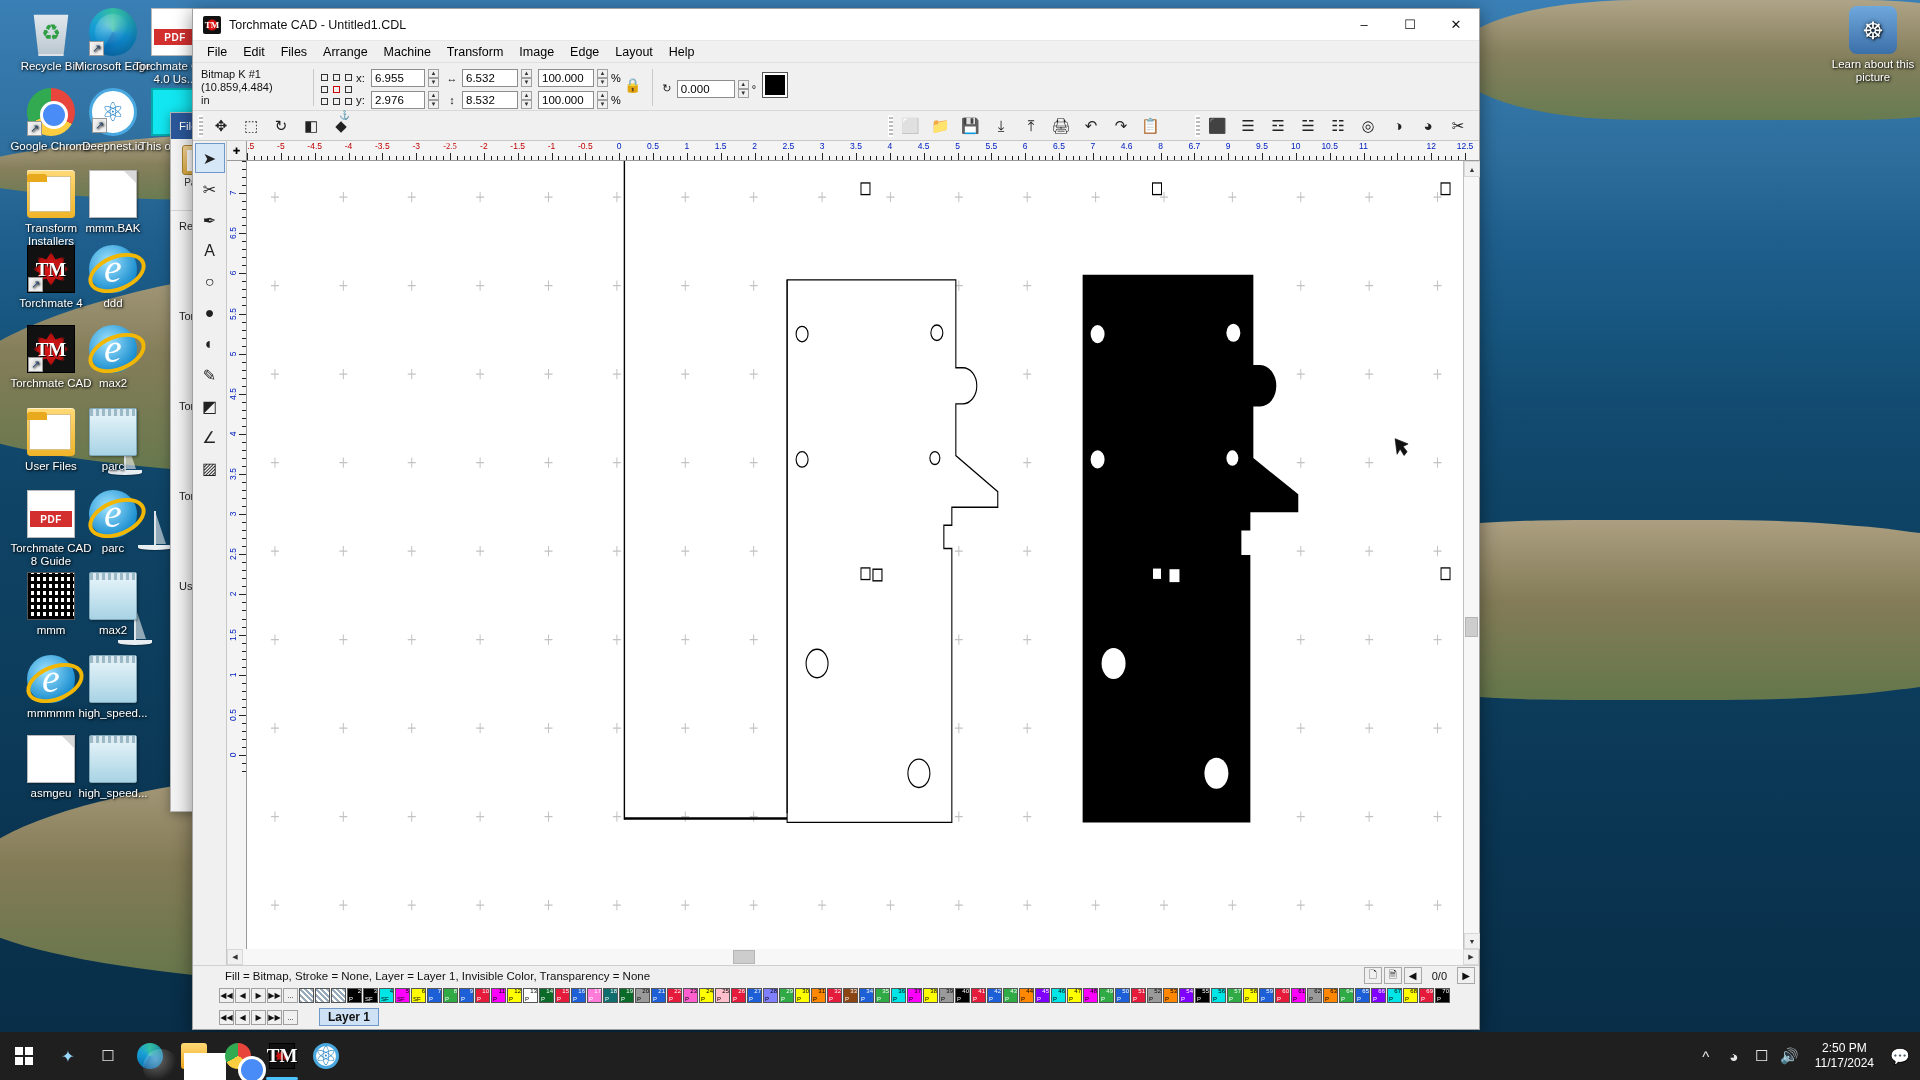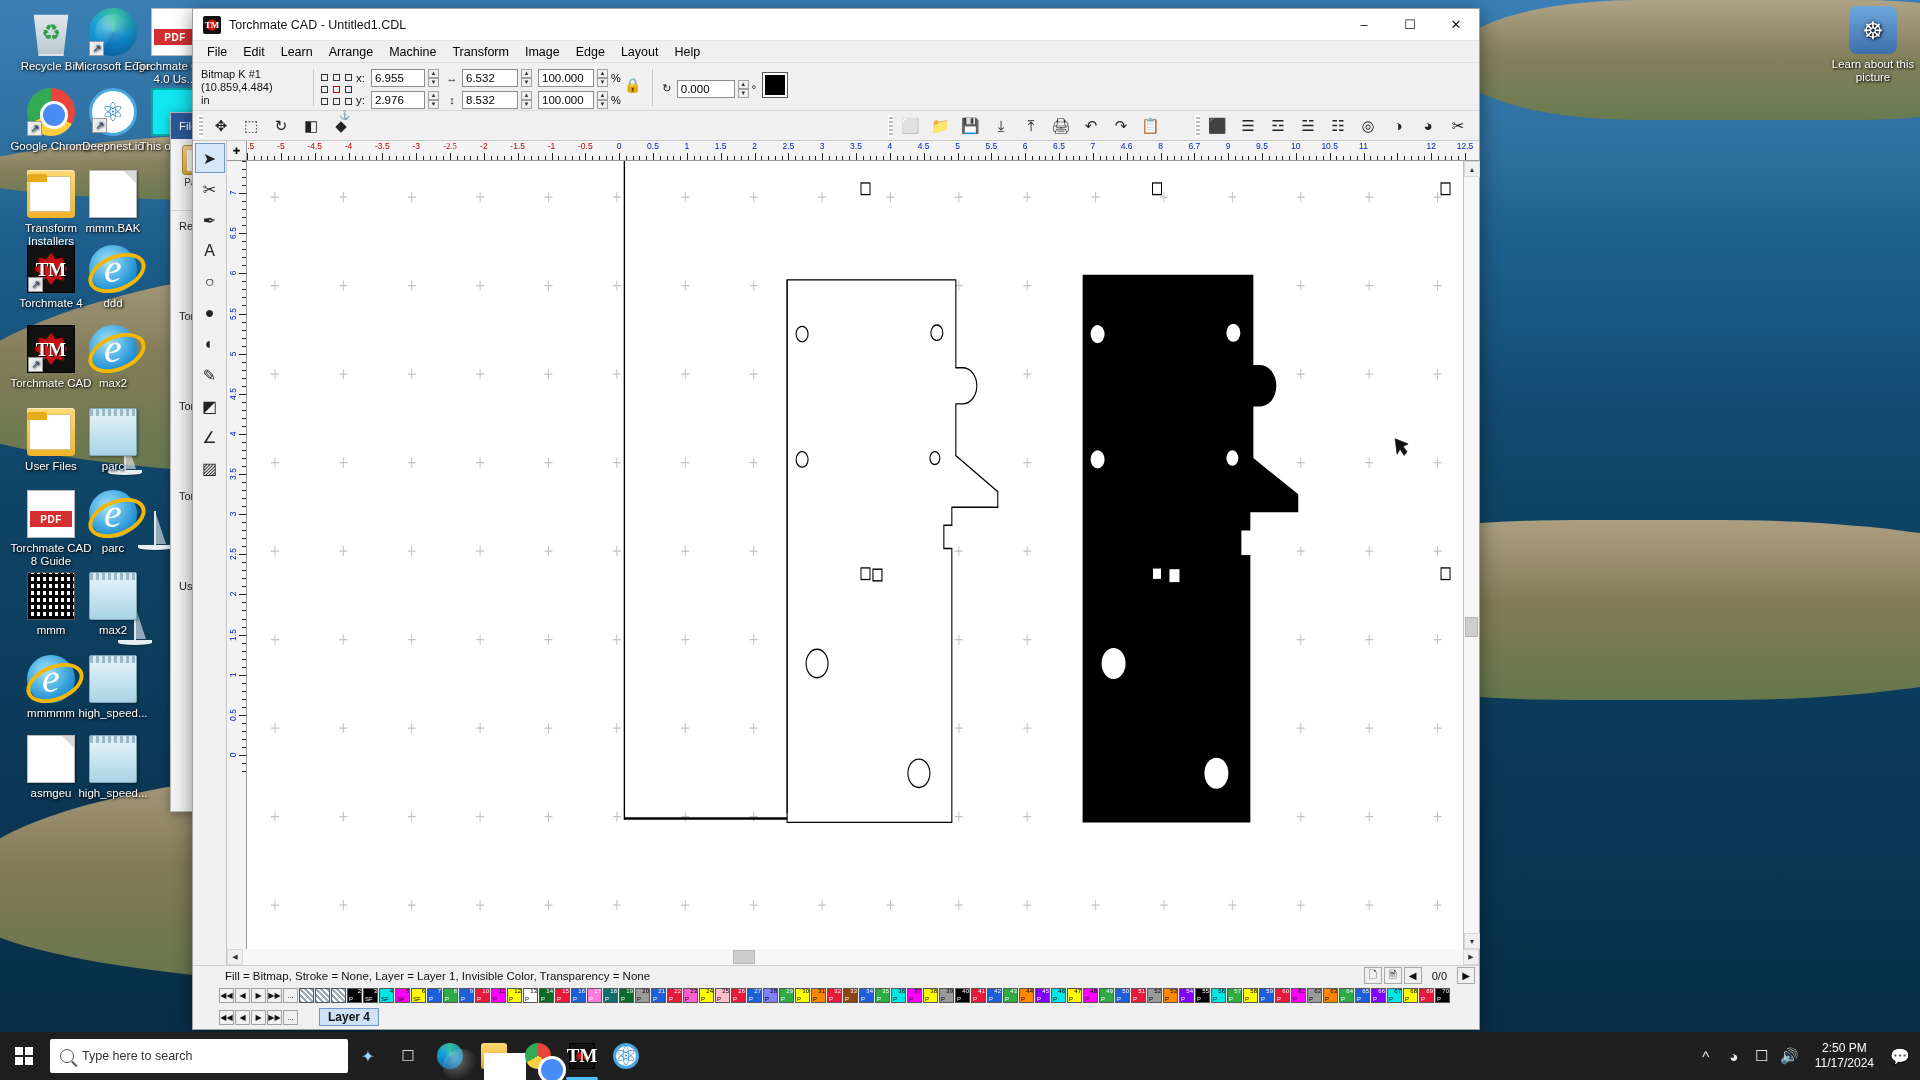--- a/index.html
+++ b/index.html
@@ -409,21 +409,21 @@
     <div id="cad-winbtns">
       <div class="wb">–</div>
       <div class="wb">☐</div>
       <div class="wb close">✕</div>
     </div>
   </div>
 
   <div id="cad-menubar">
       <div class="mi">File</div>
       <div class="mi">Edit</div>
-      <div class="mi">Learn</div>
+      <div class="mi">Files</div>
       <div class="mi">Arrange</div>
       <div class="mi">Machine</div>
       <div class="mi">Transform</div>
       <div class="mi">Image</div>
       <div class="mi">Edge</div>
       <div class="mi">Layout</div>
       <div class="mi">Help</div>
     </div>
 
   <div id="cad-propbar">
@@ -1438,31 +1438,27 @@
     </div>
 
   <div id="layer-bar">
     <div id="layer-nav" style="display:flex;gap:1px;">
         <div class="pal-nav">◀◀</div>
         <div class="pal-nav">◀</div>
         <div class="pal-nav">▶</div>
         <div class="pal-nav">▶▶</div>
         <div class="pal-nav">...</div>
       </div>
-    <div id="layer-chip">Layer 4</div>
+    <div id="layer-chip">Layer 1</div>
   </div>
 </div>
 
 <div id="taskbar">
   <div id="start-btn">
     <div class="winlogo"></div>
-  </div>
-  <div id="search-box">
-    <span class="mag"></span>
-    <span>Type here to search</span>
   </div>
   <div class="tb-extra">
     <span style="font-size:16px;color:#9ad9ff;">✦</span>
   </div>
   <div class="tb-extra">
     <span style="font-size:15px;color:#ddd;">☐</span>
   </div>
 
   <div class="tb-app">
     <div class="g ic-edge"></div>

